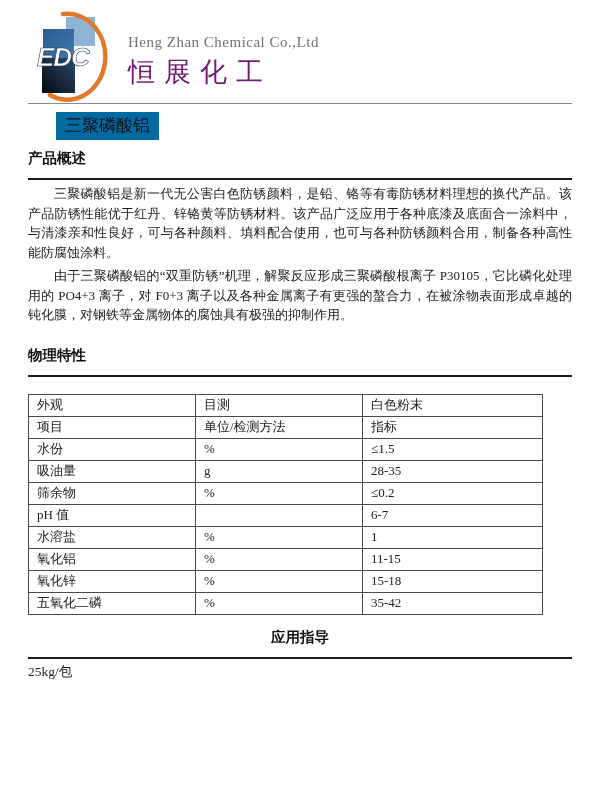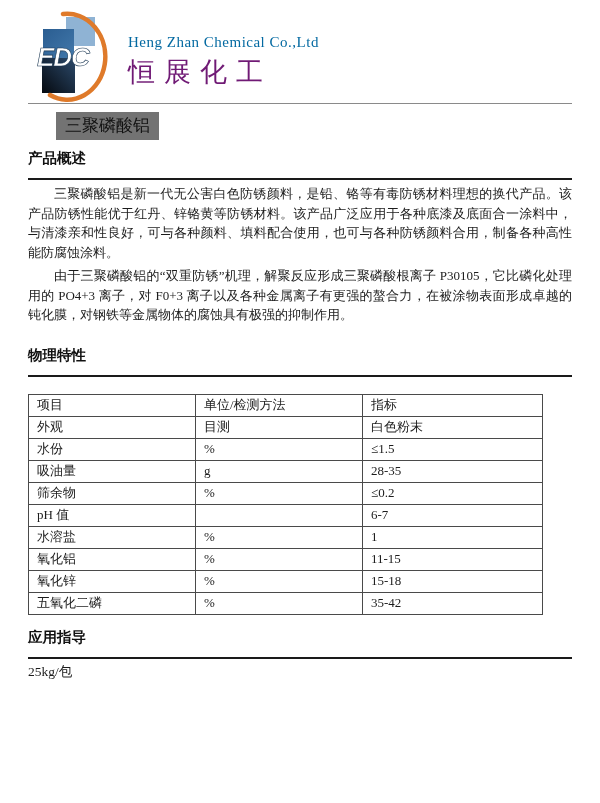--- a/index.html
+++ b/index.html
@@ -9,41 +9,41 @@
     background:#ffffff;
     font-family:"Liberation Serif","DejaVu Serif",serif;
     color:#1c1c1c;
     overflow:hidden;
     border-radius:18px;
   }
   
   .header { display:flex; padding:10px 0 0 30px; height:100px; box-sizing:border-box; }
   .logo { width:84px; height:92px; flex:0 0 auto; }
   .header-names { margin-left:14px; }
-  .company-en { font-size:15px; margin-top:24px; color:#0369a1; letter-spacing:0.5px; }
+  .company-en { font-size:15px; margin-top:24px; color:#737373; letter-spacing:0.5px; }
   .company-cn { font-size:27px; margin-top:3px; color:#701a75; letter-spacing:9px; }
   .header-rule { margin:3px 28px 0 28px; border-top:1px solid #8a8a8a; height:0; }
   
   .content { margin:0 28px; }
   .title-wrap { margin:8px 0 0 28px; }
   .title-highlight {
     display:inline-block;
-    background:#737373;
+    background:#0369a1;
     font-size:17px;
     padding:2px 9px 3px 9px;
     color:#111;
   }
   .section-heading {
     font-size:14.5px; font-weight:bold; color:#111;
     border-bottom:2px solid #1a1a1a;
     padding-bottom:10px;
   }
   .mt-overview { margin-top:9px; }
   .mt-props { margin-top:21px; }
-  .mt-app { margin-top:13px; }
+  .mt-app { margin-top:13px;text-align:center; }
   .mt-pack { margin-top:12px; border-bottom-width:3px; }
   .body-para {
     margin:4px 0 0 0;
     font-size:13px; line-height:19.5px;
     text-align:justify; text-indent:2em;
   }
   .app-para {
     margin:2px 0 0 0;
     font-size:13px; line-height:30px;
     text-align:justify; text-indent:2em;
@@ -105,28 +105,28 @@
     </div>
 
     <div class="section-heading mt-overview">产品概述</div>
     <p class="body-para">三聚磷酸铝是新一代无公害白色防锈颜料，是铅、铬等有毒防锈材料理想的换代产品。该产品防锈性能优于红丹、锌铬黄等防锈材料。该产品广泛应用于各种底漆及底面合一涂料中，与清漆亲和性良好，可与各种颜料、填料配合使用，也可与各种防锈颜料合用，制备各种高性能防腐蚀涂料。</p>
     <p class="body-para">由于三聚磷酸铝的“双重防锈”机理，解聚反应形成三聚磷酸根离子 P30105，它比磷化处理用的 PO4+3 离子，对 F0+3 离子以及各种金属离子有更强的螯合力，在被涂物表面形成卓越的钝化膜，对钢铁等金属物体的腐蚀具有极强的抑制作用。</p>
 
     <div class="section-heading mt-props">物理特性</div>
     <table class="props">
       <tbody>
         <tr>
+          <td class="c1">外观</td>
+          <td class="c2">目测</td>
+          <td class="c3">白色粉末</td>
+        </tr>
+        <tr>
           <td class="c1">项目</td>
           <td class="c2">单位/检测方法</td>
           <td class="c3">指标</td>
-        </tr>
-        <tr>
-          <td class="c1">外观</td>
-          <td class="c2">目测</td>
-          <td class="c3">白色粉末</td>
         </tr>
         <tr>
           <td class="c1">水份</td>
           <td class="c2">%</td>
           <td class="c3">≤1.5</td>
         </tr>
         <tr>
           <td class="c1">吸油量</td>
           <td class="c2">g</td>
           <td class="c3">28-35</td>

